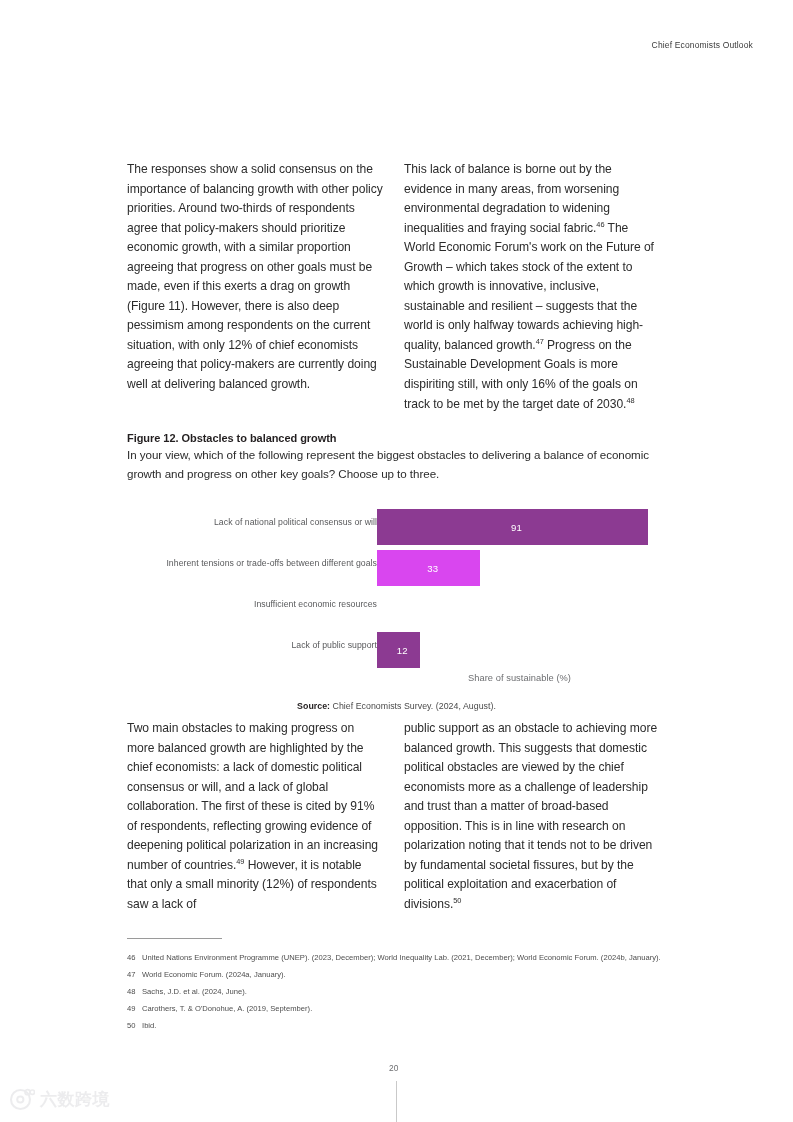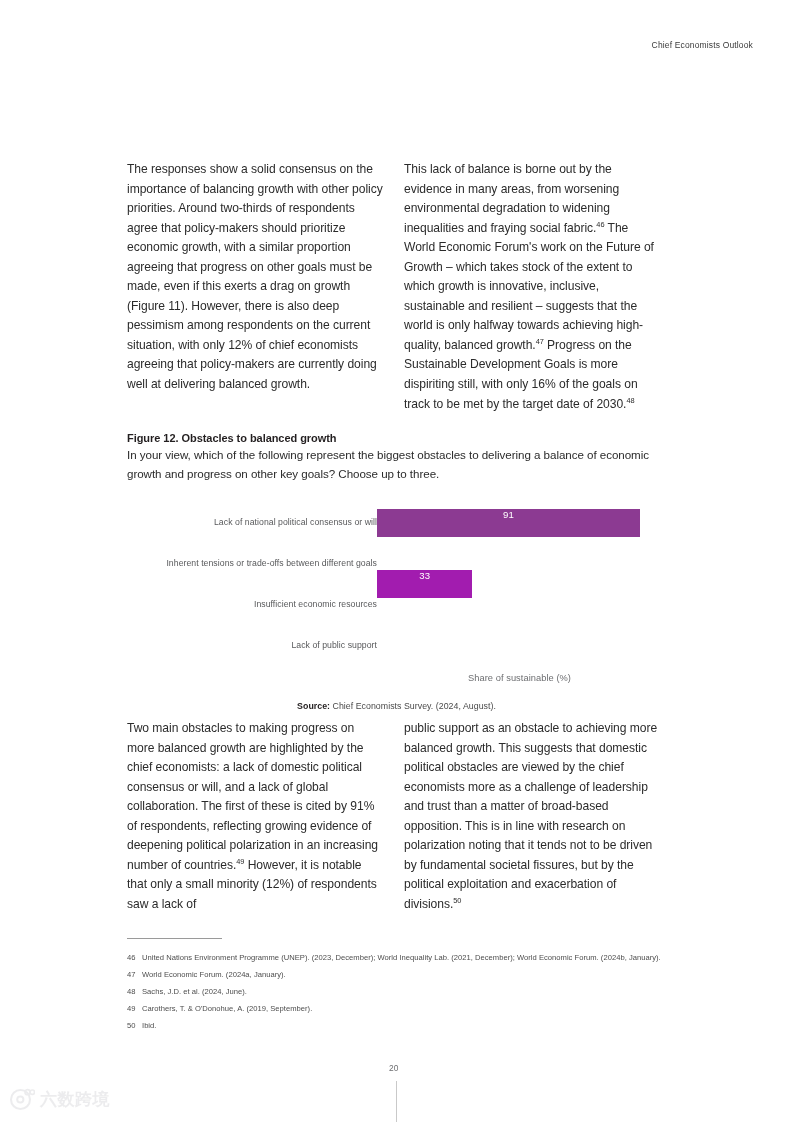--- a/index.html
+++ b/index.html
@@ -96,24 +96,26 @@
   }
   .chart-track {
     position: relative;
     flex: 1 1 auto;
     height: 27.5px;
   }
   .chart-bar {
     position: absolute;
     left: 0;
     top: 0;
-    height: 28px;
+    height: 36px;
     background: #8c3a92;
     display: flex;
+    align-items: center;
     justify-content: center;
+    padding-left: 8px;
   }
   .chart-bar-value {
     font-size: 9.6px;
     color: #ffffff;
     letter-spacing: 0.2px;
   }
   .chart-axis-label {
     margin-top: 9px;
     font-size: 9.3px;
     color: #6d6e71;
@@ -224,30 +226,35 @@
             <div class="chart-label">Lack of national political consensus or will</div>
             <div class="chart-track">
               <div class="chart-bar" style="width: 91%; background: rgb(140, 58, 146);">
                 <span class="chart-bar-value">91</span>
               </div>
             </div>
           </div>
           <div class="chart-row">
             <div class="chart-label">Inherent tensions or trade-offs between different goals</div>
             <div class="chart-track">
-              <div class="chart-bar" style="width: 33%; background: #a21caf; margin-top: 20px;">
+              <div class="chart-bar" style="width: 33%; background: #d946ef;">
                 <span class="chart-bar-value">33</span>
               </div>
             </div>
           </div>
           <div class="chart-row">
             <div class="chart-label">Insufficient economic resources</div>
           </div>
           <div class="chart-row">
             <div class="chart-label">Lack of public support</div>
+            <div class="chart-track">
+              <div class="chart-bar" style="width: 12%; background: rgb(140, 58, 146);">
+                <span class="chart-bar-value">12</span>
+              </div>
+            </div>
           </div>
         </div>
       <div class="chart-axis-label">Share of sustainable (%)</div>
     </div>
 
     <div class="fig-source">
       <b>Source:</b>
       <span>Chief Economists Survey. (2024, August).</span>
     </div>
   </div>

